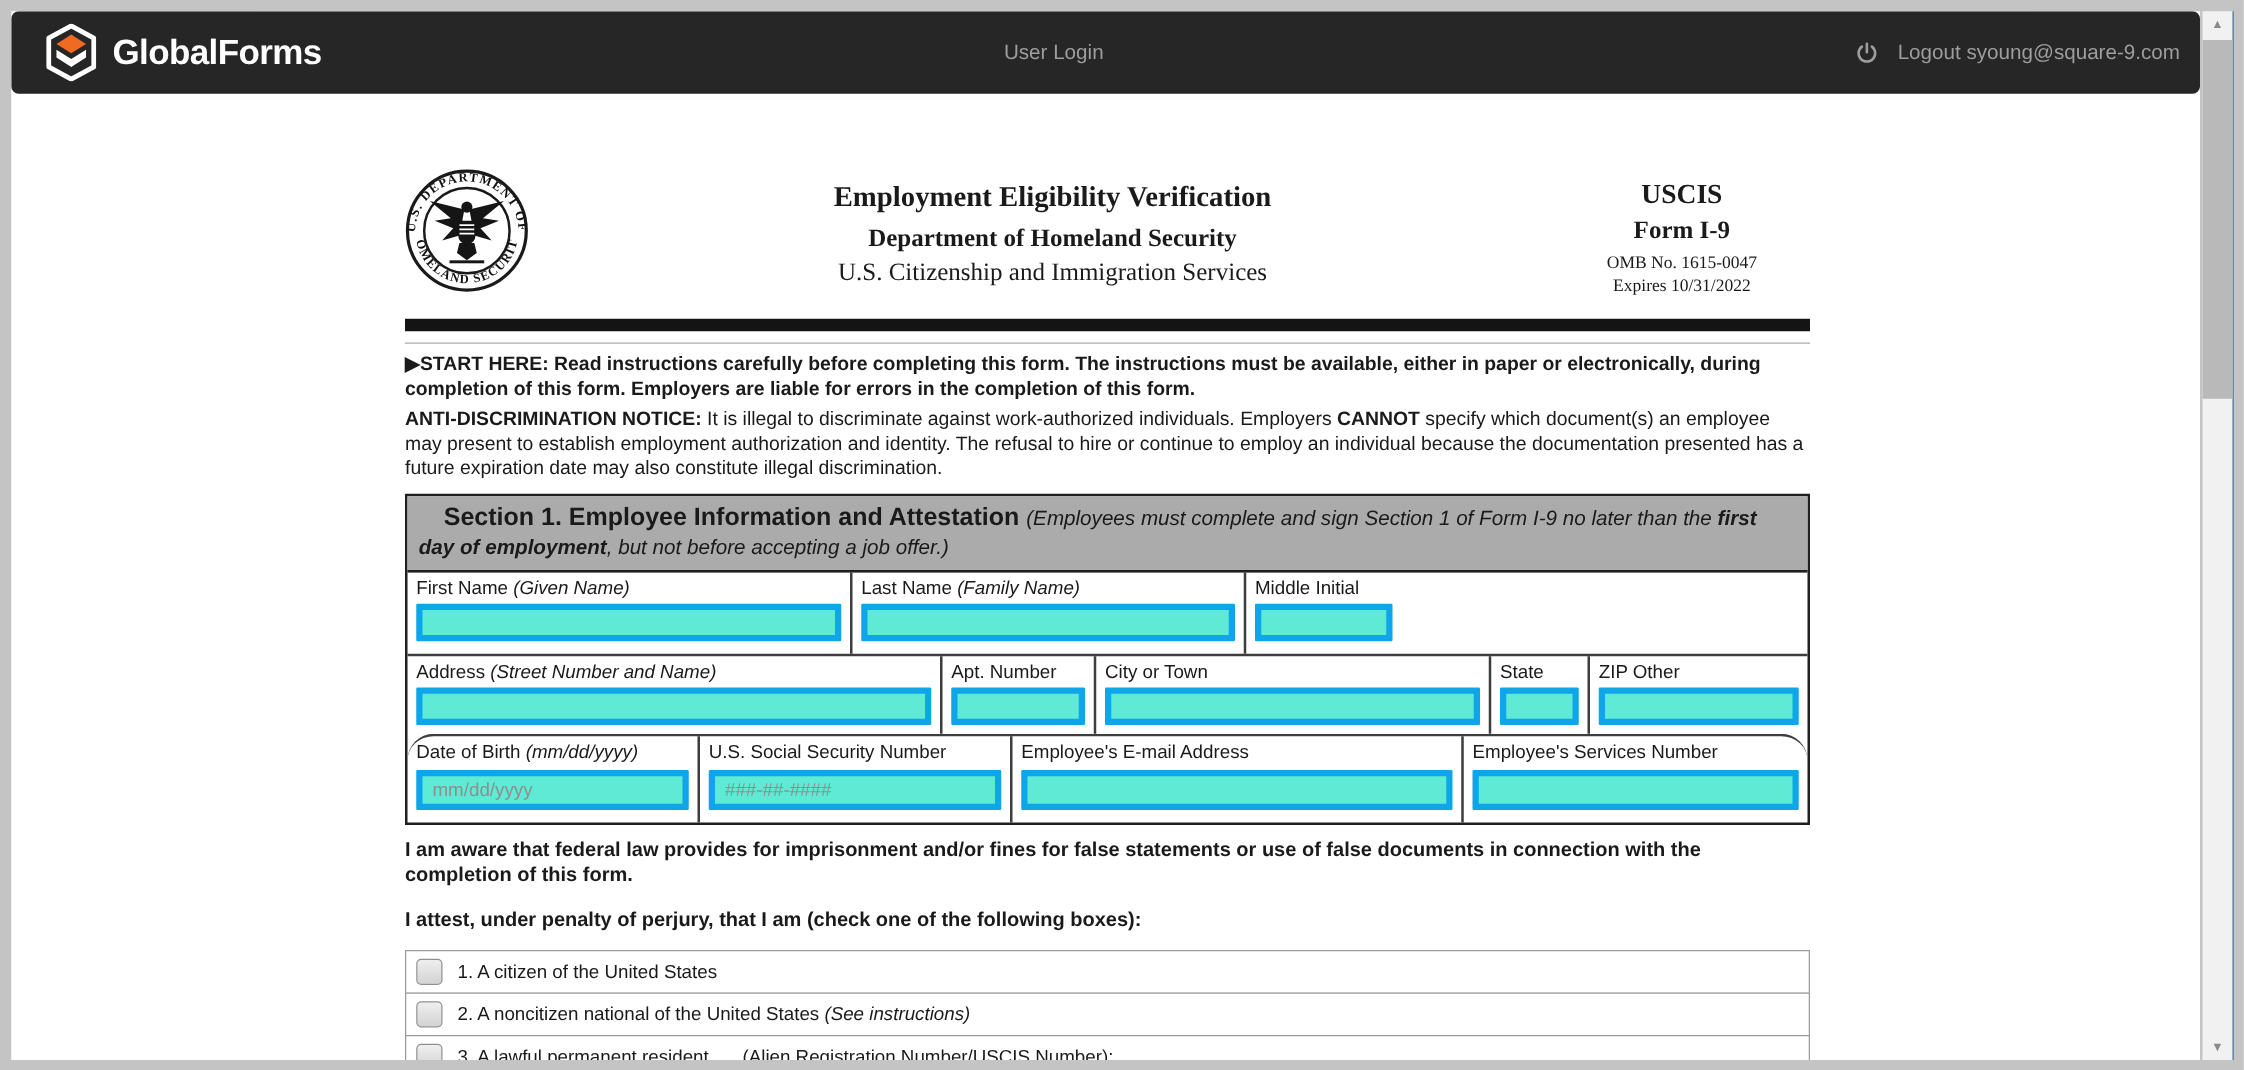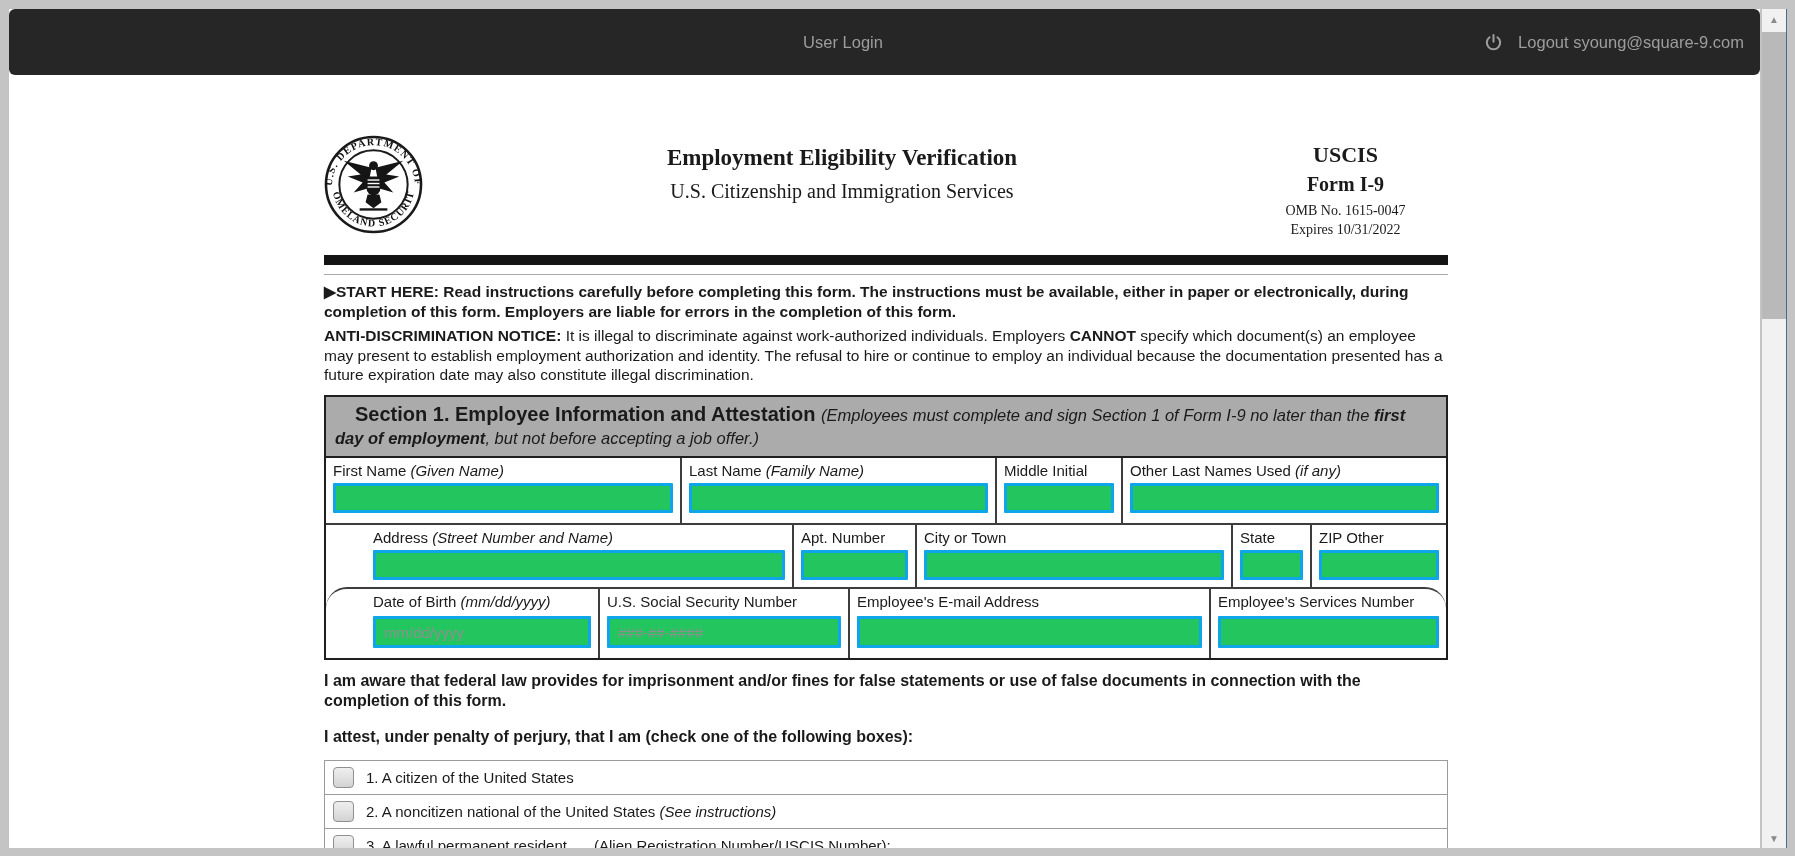--- a/index.html
+++ b/index.html
@@ -48,30 +48,30 @@
   .p-notice b { font-weight:bold; }
 
   .formbox { margin-top:11px; border:2px solid #1f1f1f; }
   .sec1 { background:#ababab; padding:5px 9px 7px 9px; font-size:16.5px; line-height:1.28;
           border-bottom:2px solid #1f1f1f; }
   .sec1 .sec-title { font-size:20px; font-weight:bold;margin-left:20px; }
   .sec1 .it { font-style:italic; }
   .sec1 .bit { font-style:italic; font-weight:bold; }
 
   .frow { display:grid; }
-  .frow + .frow { border-top:2px solid #3d3d3d;padding-left:40px; }
+  .frow + .frow { border-top:2px solid #3d3d3d; }
   .frow1 { grid-template-columns:354px 315px 126px auto; height:65px; }
   .frow2 { grid-template-columns:426px 123px 316px 79px auto; height:64px; }
   .frow3 { grid-template-columns:232px 250px 361px auto; height:71px;border-radius:21px; }
   .fcell { position:relative; }
   .fcell + .fcell { border-left:2px solid #3d3d3d; }
   .flabel { font-size:15px; padding:4px 7px 0 7px; white-space:nowrap; overflow:hidden; }
   .flabel .it { font-style:italic; }
   .finput { display:block; width:calc(100% - 14px); margin:4px 7px 0 7px; height:30px;
-            background:#22c55e; border:3px solid #0ea5e9; border-radius:1px;
+            background:#5eead4; border:5px solid #0ea5e9; border-radius:1px;
             font-family:"Liberation Sans", sans-serif; font-size:15px; color:#555; padding:0 8px; }
   .finput::placeholder { color:#8f8f8f; opacity:1; }
   .frow3 .finput { height:32px; margin-top:6px; }
 
   .p-penalty { margin-top:11px; font-size:16px; font-weight:bold; line-height:1.23; }
   .p-attest { margin-top:17px; font-size:16px; font-weight:bold; }
 
   .opts { margin-top:14px; }
   .opt { border:1px solid #9b9b9b; height:35px; display:flex; align-items:center; background:#fff; }
   .opt + .opt { margin-top:-1px; }
@@ -80,20 +80,30 @@
   .opt-label { margin-left:12px; font-size:15px; }
   .opt-label .it { font-style:italic; }
   .opt-gap { display:inline-block; width:27px; }
 </style>
 </head>
 <body>
 
 <div class="window">
 
   <div class="navbar">
+    <div class="brand">
+      <span style="display:flex;">
+        <svg width="40" height="46" viewBox="0 0 24 28">
+          <polygon points="12,1 23,7 23,21 12,27 1,21 1,7" fill="none" stroke="#ffffff" stroke-width="2.4" stroke-linejoin="round"></polygon>
+          <polygon points="12,5.2 19.2,9.8 12,14.4 4.8,9.8" fill="#F06A21"></polygon>
+          <polygon points="4.8,12.6 12,17.2 19.2,12.6 19.2,16.4 12,21 4.8,16.4" fill="#ffffff"></polygon>
+        </svg>
+      </span>
+      <span class="brand-text">GlobalForms</span>
+    </div>
     <div class="nav-center">
       <span>User Login</span>
     </div>
     <div class="nav-logout">
       <span style="display:flex;">
         <svg width="19" height="19" viewBox="0 0 24 24" fill="none" stroke="#9d9d9d" stroke-width="2.6" stroke-linecap="round">
           <path d="M12 2.5 V11"></path>
           <path d="M7 5.4 a8.4 8.4 0 1 0 10 0"></path>
         </svg>
       </span>
@@ -128,20 +138,21 @@
           </g>
           <g stroke="#ffffff" stroke-width="1.4">
             <line x1="-6" y1="-4.5" x2="6" y2="-4.5"></line>
             <line x1="-6" y1="-1" x2="6" y2="-1"></line>
             <line x1="-6" y1="2.5" x2="6" y2="2.5"></line>
           </g>
         </svg>
       </div>
       <div class="titles">
         <div class="t1">Employment Eligibility Verification</div>
+        <div class="t2">Department of Homeland Security</div>
         <div class="t3">U.S. Citizenship and Immigration Services</div>
       </div>
       <div class="usbox">
         <div class="u1">USCIS</div>
         <div class="u2">Form I-9</div>
         <div class="u3">OMB No. 1615-0047</div>
         <div class="u4">Expires 10/31/2022</div>
       </div>
     </div>
 
@@ -167,24 +178,20 @@
           <input class="finput" type="text" style="">
         </div>
         <div class="fcell">
           <div class="flabel"><span>Last Name </span><span class="it">(Family Name)</span></div>
           <input class="finput" type="text" style="">
         </div>
         <div class="fcell">
           <div class="flabel"><span>Middle Initial</span></div>
           <input class="finput" type="text" style="">
         </div>
-        <div class="fcell">
-          <div class="flabel"><span>Other Last Names Used </span><span class="it">(if any)</span></div>
-          <input class="finput" type="text" style="">
-        </div>
       </div>
 
       <div class="frow frow2">
         <div class="fcell">
           <div class="flabel"><span>Address </span><span class="it">(Street Number and Name)</span></div>
           <input class="finput" type="text" style="">
         </div>
         <div class="fcell">
           <div class="flabel"><span>Apt. Number</span></div>
           <input class="finput" type="text" style="">

